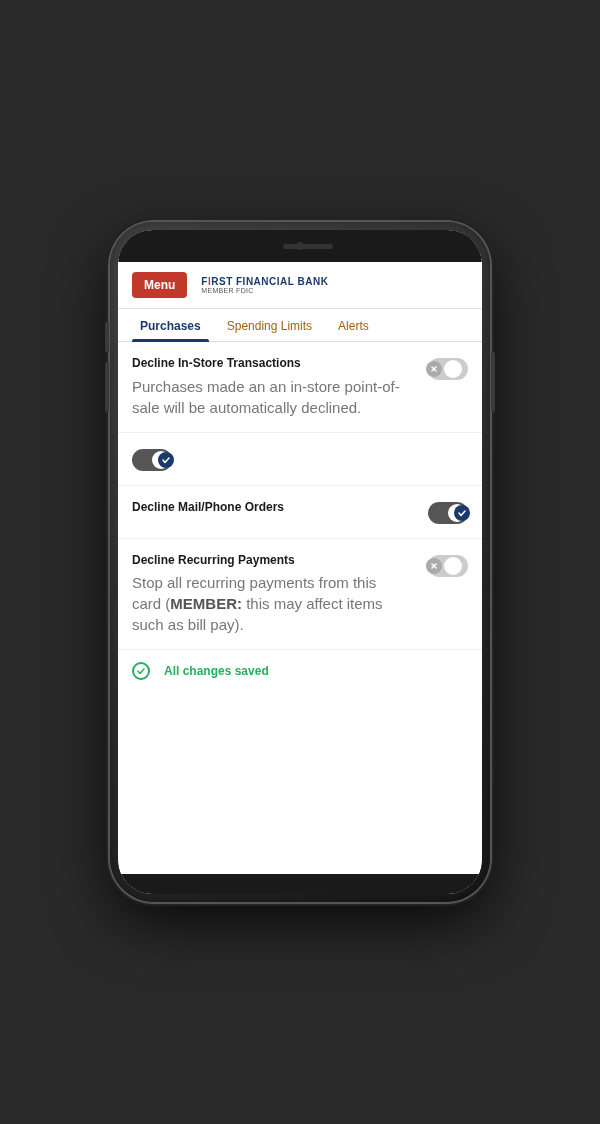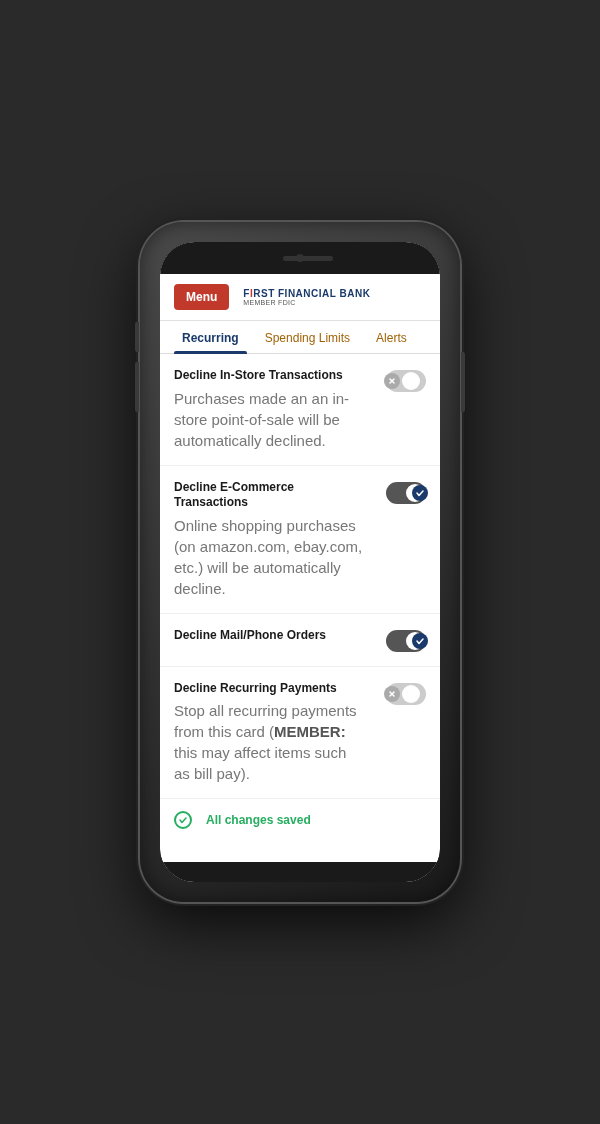--- a/index.html
+++ b/index.html
@@ -7,25 +7,25 @@
     body {
       background: #2a2a2a;
       display: flex;
       justify-content: center;
       align-items: center;
       min-height: 100vh;
       font-family: -apple-system, BlinkMacSystemFont, 'Segoe UI', Arial, sans-serif;
     }
 
     .phone-outer {
-      width: 320px;
+      width: 380px;
       height: 680px;
       background: linear-gradient(145deg, #4a4a4a, #1a1a1a);
       border-radius: 44px;
-      padding: 20px;
+      padding: 8px;
       box-shadow:
         0 0 0 2px #555,
         0 0 0 4px #222,
         0 20px 60px rgba(0,0,0,0.8),
         inset 0 0 20px rgba(0,0,0,0.5);
       position: relative;
     }
 
     .phone-inner {
       width: 100%;
@@ -371,21 +371,21 @@
           <button class="menu-btn">Menu</button>
           <div class="bank-logo">
             <div class="bank-name">
               <span>F<span class="highlight">I</span>RST FINANCIAL BANK</span>
             </div>
             <div class="bank-subtitle">MEMBER FDIC</div>
           </div>
         </div>
 
         <div class="tabs">
-          <div class="tab active">Recurring</div>
+          <div class="tab active">Purchases</div>
           <div class="tab">Spending Limits</div>
           <div class="tab">Alerts</div>
         </div>
 
         <div class="settings-list">
 
           <div class="setting-item">
             <div class="setting-text">
               <div class="setting-title">Decline In-Store Transactions</div>
               <div class="setting-desc">Purchases made an an in-store point-of-sale will be automatically declined.</div>
@@ -397,24 +397,20 @@
                     <line x1="3" y1="3" x2="7" y2="7" stroke="white" stroke-width="1.5" stroke-linecap="round"></line>
                     <line x1="7" y1="3" x2="3" y2="7" stroke="white" stroke-width="1.5" stroke-linecap="round"></line>
                   </svg>
                 </div>
                 <div class="toggle-knob" style="left:16px;"></div>
               </div>
             </div>
           </div>
 
           <div class="setting-item">
-            <div class="setting-text">
-              <div class="setting-title">Decline E-Commerce Transactions</div>
-              <div class="setting-desc">Online shopping purchases (on amazon.com, ebay.com, etc.) will be automatically decline.</div>
-            </div>
             <div class="toggle-wrap">
               <div class="toggle on" style="position:relative;">
                 <div class="toggle-knob" style="right:2px;"></div>
                 <div class="check-circle">
                   <svg viewBox="0 0 10 10" fill="none">
                     <polyline points="2,5 4,7.5 8,3" stroke="white" stroke-width="1.5" stroke-linecap="round" stroke-linejoin="round"></polyline>
                   </svg>
                 </div>
               </div>
             </div>

